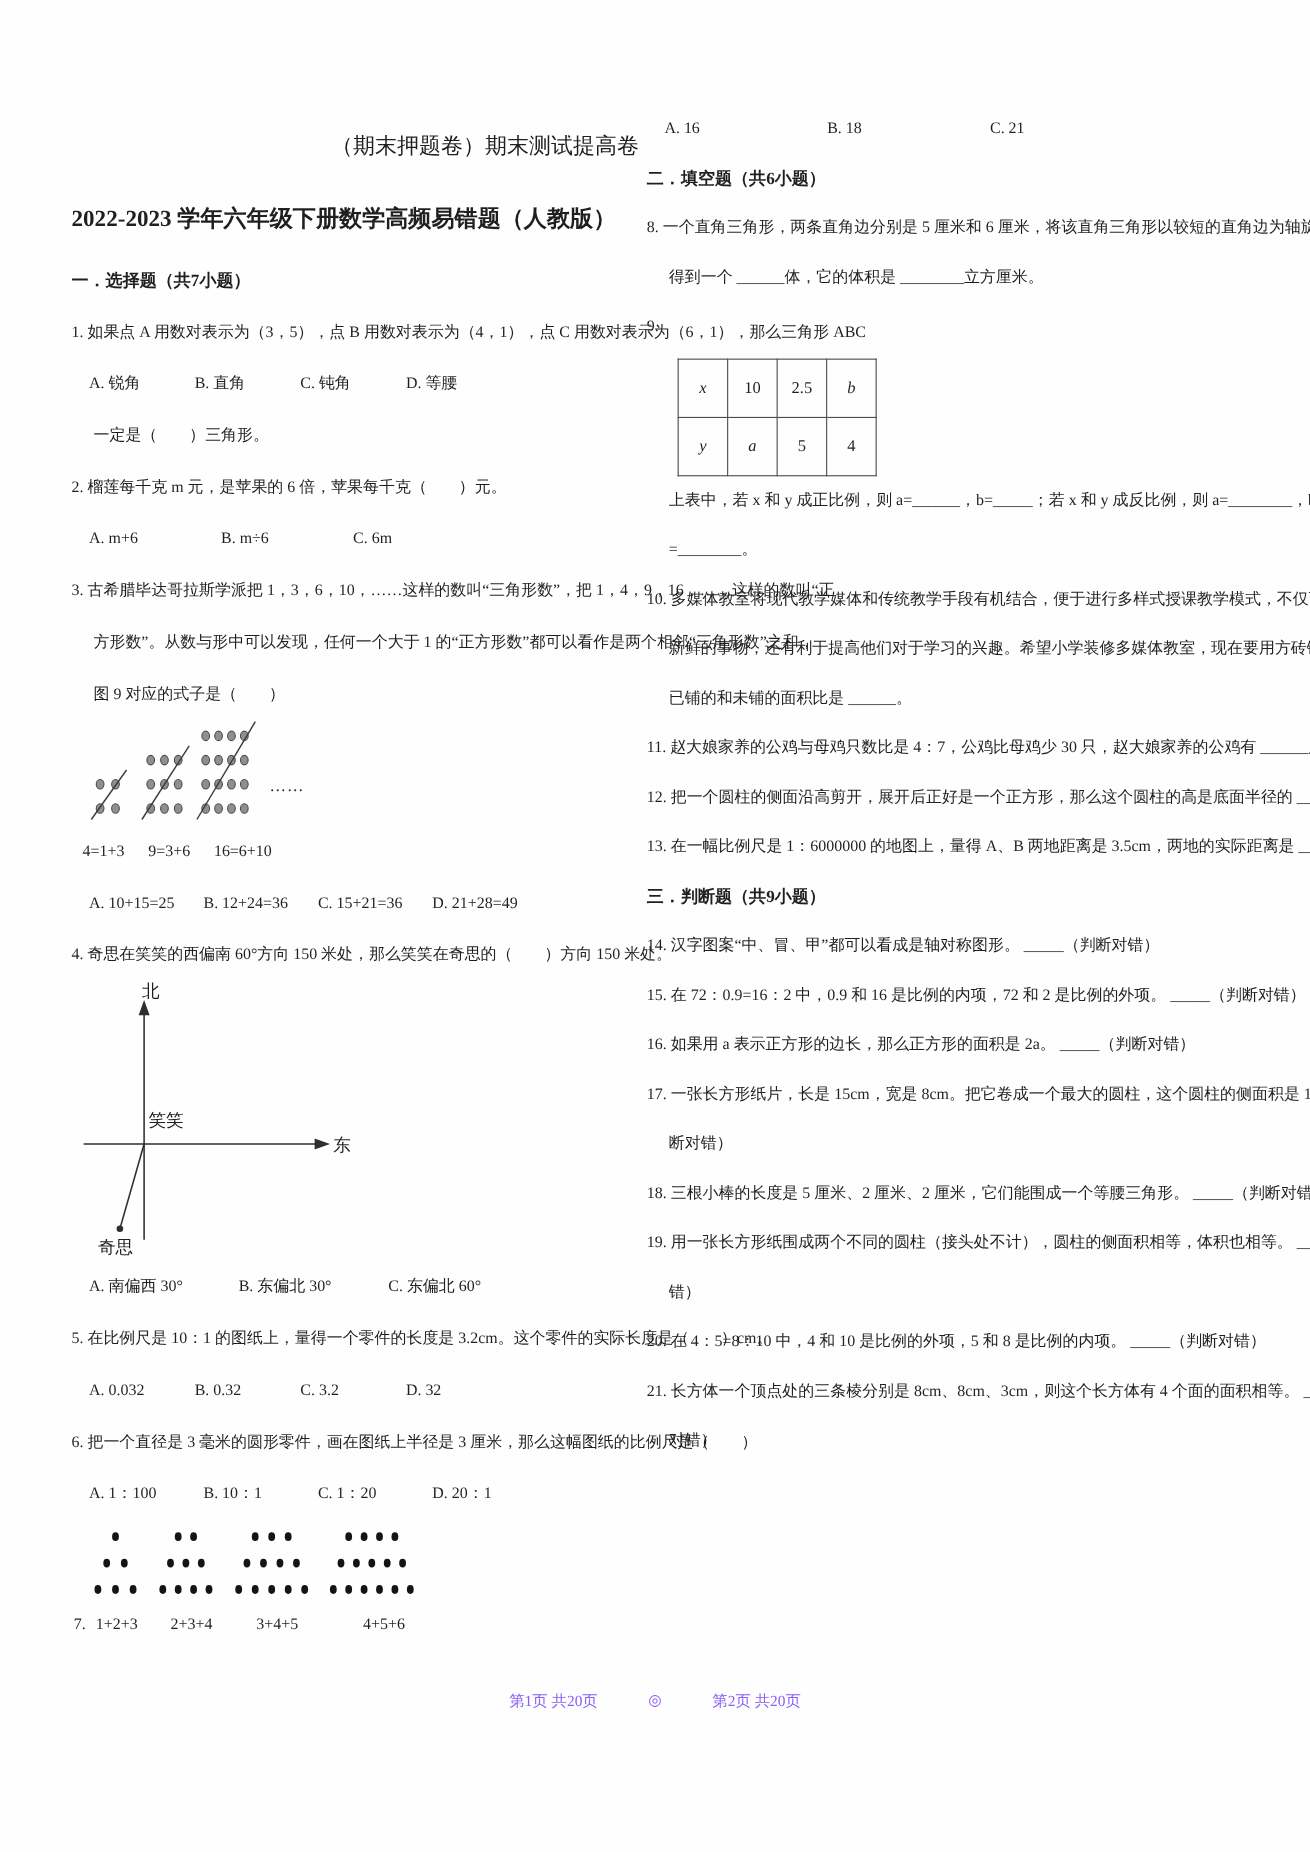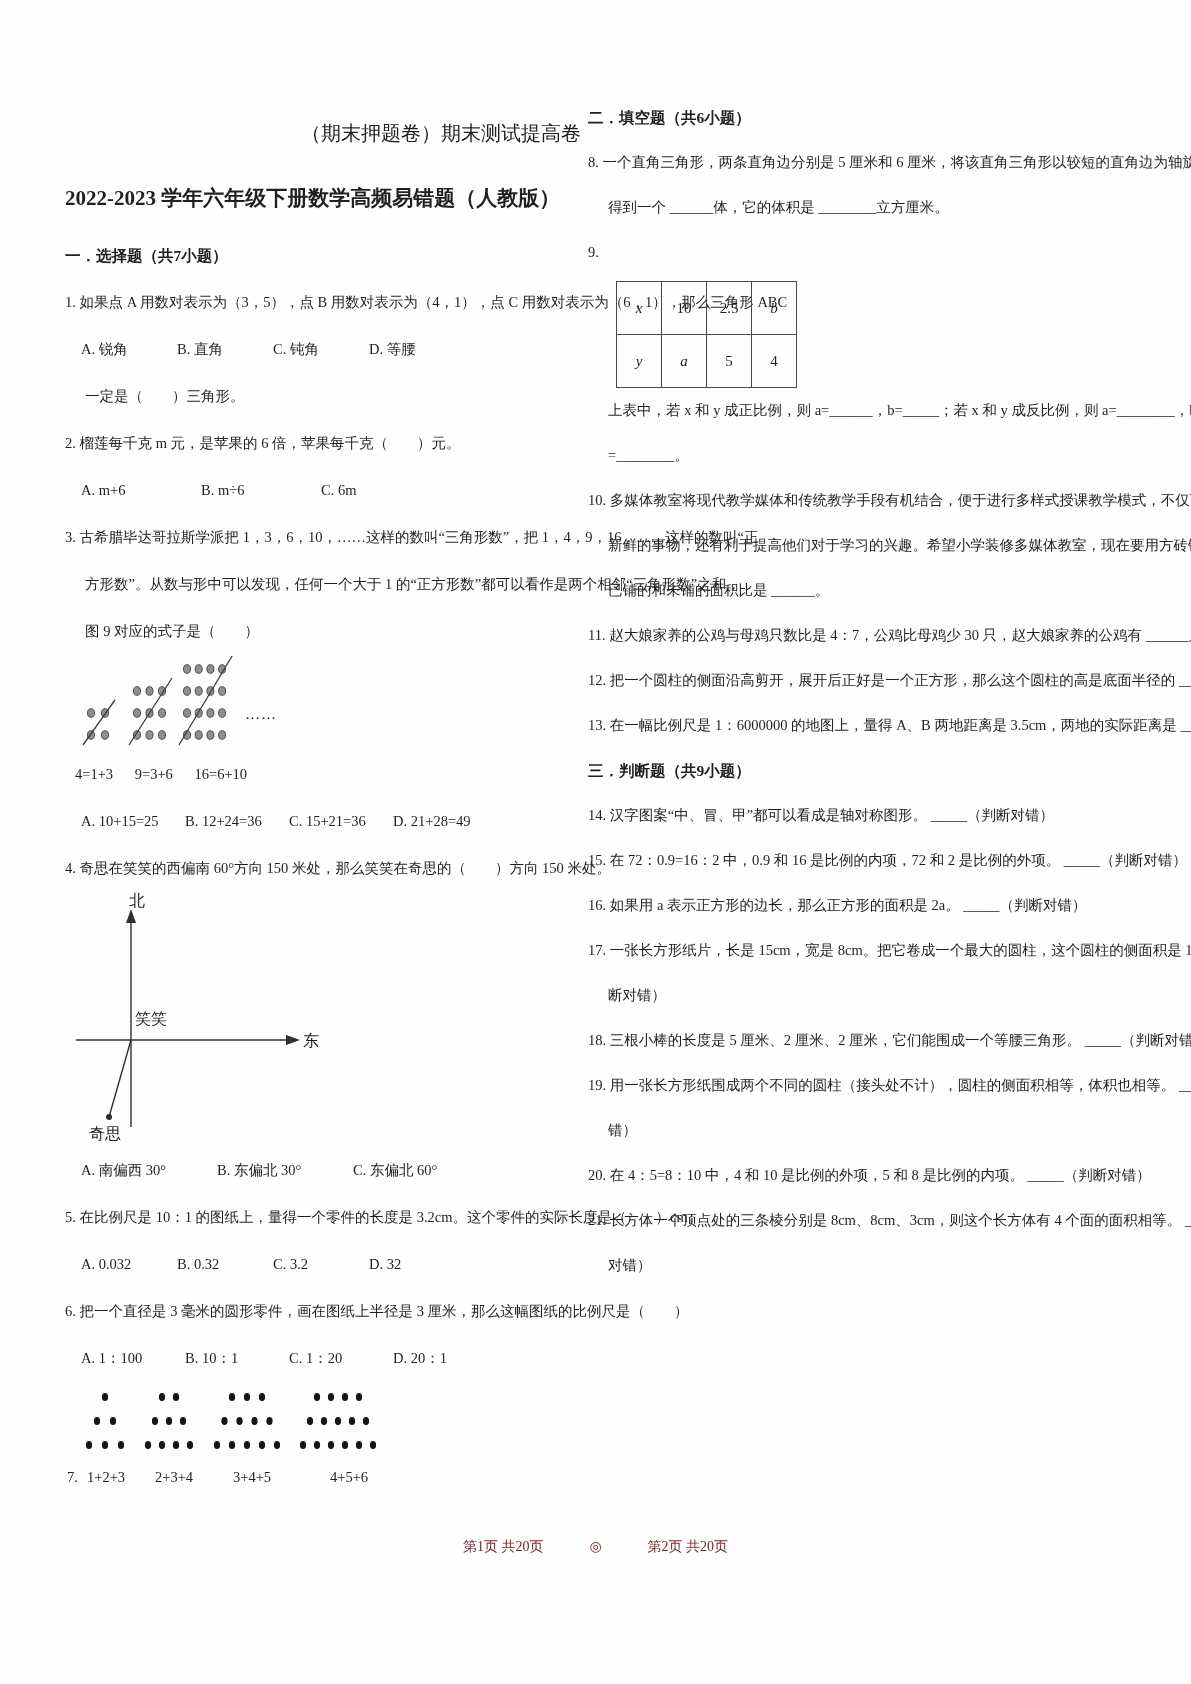--- a/index.html
+++ b/index.html
@@ -35,21 +35,21 @@
   .fig7-labels .q7num{position:absolute;left:2px;top:0;}
   .fig7-labels .tlab{position:absolute;top:0;text-align:right;}
   .q9-table{border-collapse:collapse;margin:6px 0 0 28px;}
   .q9-table td{
     border:1px solid #4a4a4a;width:40px;height:52px;text-align:center;
     font-size:15px;padding:0 2px;
   }
   .q9-table td.it{font-style:italic;}
   .footer{
     position:absolute;left:0;top:1538px;width:1191px;display:flex;
-    justify-content:center;gap:46px;font-size:14px;color:#7f1d1d;
+    justify-content:center;gap:46px;font-size:14px;color:#8b5cf6;
   }
 </style>
 </head>
 <body>
 
 <div class="sheet">
 
   <div class="col col-left">
     <div class="title">（期末押题卷）期末测试提高卷</div>
     <div class="subtitle">2022-2023 学年六年级下册数学高频易错题（人教版）</div>
@@ -207,20 +207,25 @@
     <div class="ln fig7-labels">
       <span class="q7num">7.</span>
       <span class="tlab" style="left:22px">1+2+3</span>
       <span class="tlab" style="left:90px">2+3+4</span>
       <span class="tlab" style="left:168px">3+4+5</span>
       <span class="tlab" style="left:265px">4+5+6</span>
     </div>
   </div>
 
   <div class="col col-right">
+    <div class="ln opts">
+      <span class="w148">A. 16</span>
+      <span class="w148">B. 18</span>
+      <span>C. 21</span>
+    </div>
 
     <div class="ln heading">二．填空题（共6小题）</div>
 
     <div class="ln">8. 一个直角三角形，两条直角边分别是 5 厘米和 6 厘米，将该直角三角形以较短的直角边为轴旋转一周，可以</div>
     <div class="ln indent">得到一个 ______体，它的体积是 ________立方厘米。</div>
 
     <div class="ln">9.</div>
     <table class="q9-table">
       <tbody>
           <tr>

